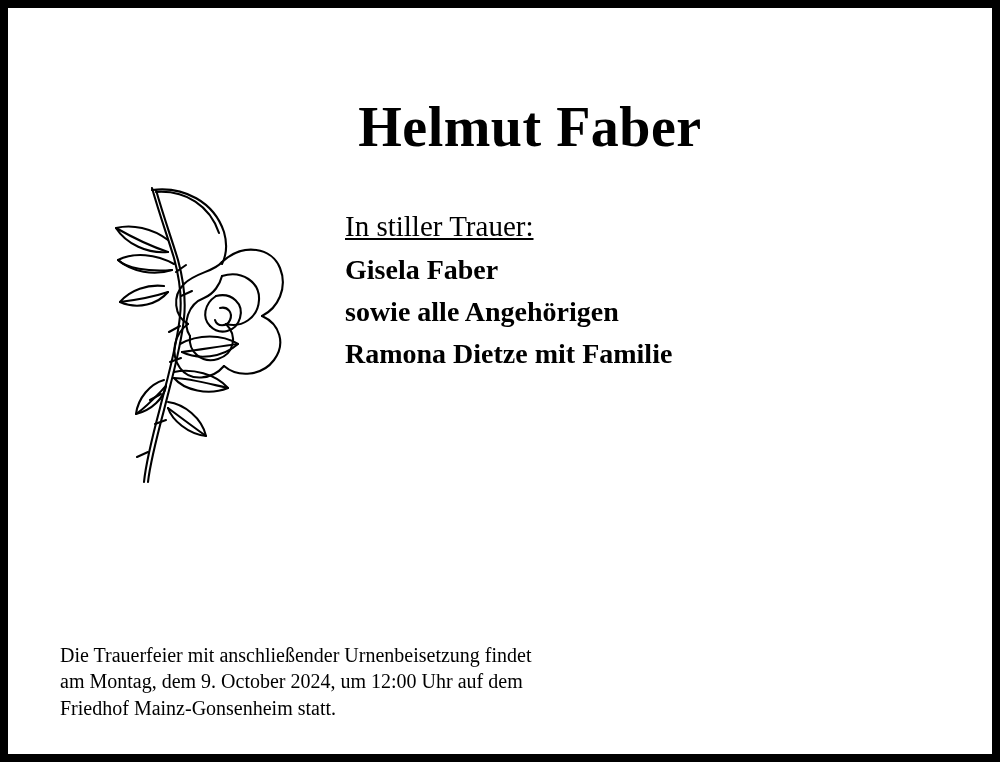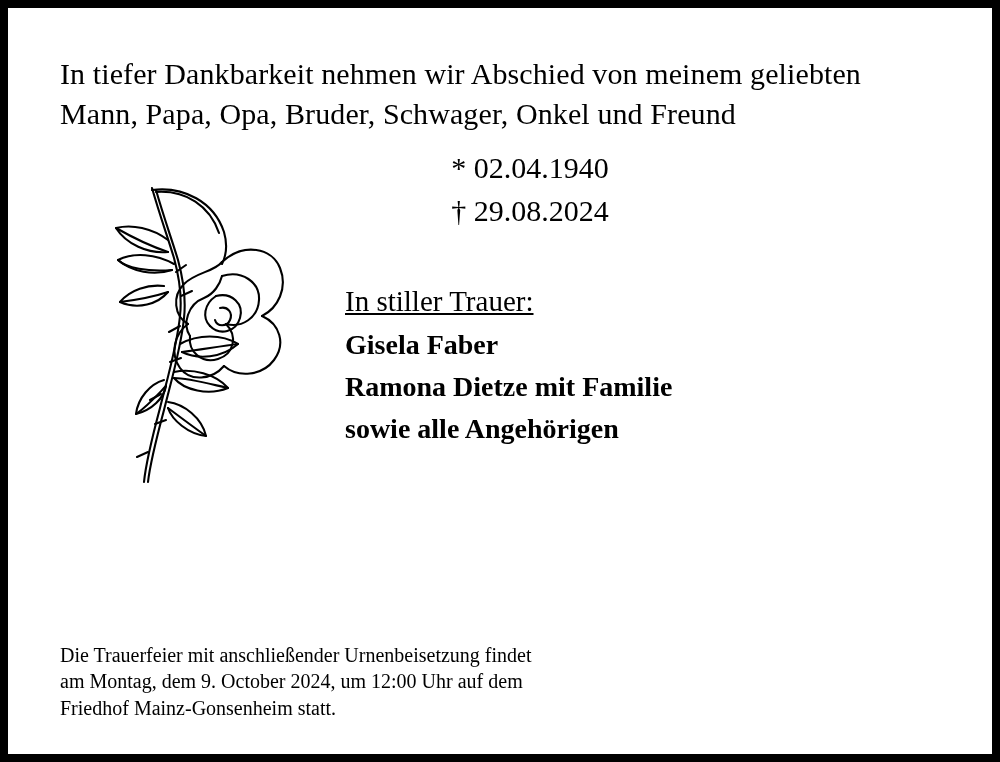--- a/index.html
+++ b/index.html
@@ -100,24 +100,20 @@
     height: 320px;
     pointer-events: none;
   }
 </style>
 </head>
 <body>
 
 <div class="obituary">
   <div class="inner">
 
-    <div class="intro">
-      <span class="intro-line">In tiefer Dankbarkeit nehmen wir Abschied von meinem geliebten</span>
-      <span class="intro-line">Mann, Papa, Opa, Bruder, Schwager, Onkel und Freund</span>
-    </div>
 
     <div class="rose">
       <svg viewBox="0 0 230 320" width="230" height="320" aria-hidden="true">
         <g fill="none" stroke="#000000" stroke-width="2.1" stroke-linecap="round" stroke-linejoin="round">
 
           <path d="M96 12 C 104 40, 112 62, 118 82 C 124 104, 126 122, 124 140 C 121 170, 112 200, 104 232 C 96 262, 90 286, 88 306"></path>
           <path d="M100 14 C 108 42, 116 64, 122 84 C 128 106, 130 124, 128 142 C 125 172, 116 202, 108 234 C 100 264, 94 288, 92 306"></path>
 
           <path d="M120 96 l 10 -7"></path>
           <path d="M125 120 l 11 -5"></path>
@@ -155,31 +151,28 @@
           <path d="M172 212 C 154 208, 132 202, 118 202"></path>
           <path d="M112 226 C 128 228, 146 242, 150 260 C 132 258, 116 244, 112 232"></path>
           <path d="M150 260 C 136 250, 120 238, 112 232"></path>
           <path d="M108 204 C 94 208, 82 222, 80 238 C 96 234, 108 222, 110 210"></path>
           <path d="M80 238 C 92 230, 104 216, 110 210"></path>
         </g>
       </svg>
     </div>
 
     <div class="center-block">
-      <div class="dates">
-        <span class="date-line">* 02.04.1940</span>
-        <span class="date-line">† 29.08.2024</span>
-      </div>
+      <div class="name">Helmut Faber</div>
     </div>
 
     <div class="mourn-block">
       <div class="mourn-intro">In stiller Trauer:</div>
       <div class="mourn-name">Gisela Faber</div>
+      <div class="mourn-name">sowie alle Angehörigen</div>
       <div class="mourn-name">Ramona Dietze mit Familie</div>
-      <div class="mourn-name">sowie alle Angehörigen</div>
     </div>
 
     <div class="closing">
       <span>Die Trauerfeier mit anschließender Urnenbeisetzung findet</span>
       <span>am Montag, dem 9. October 2024, um 12:00 Uhr auf dem</span>
       <span>Friedhof Mainz-Gonsenheim statt.</span>
     </div>
 
   </div>
 </div>

